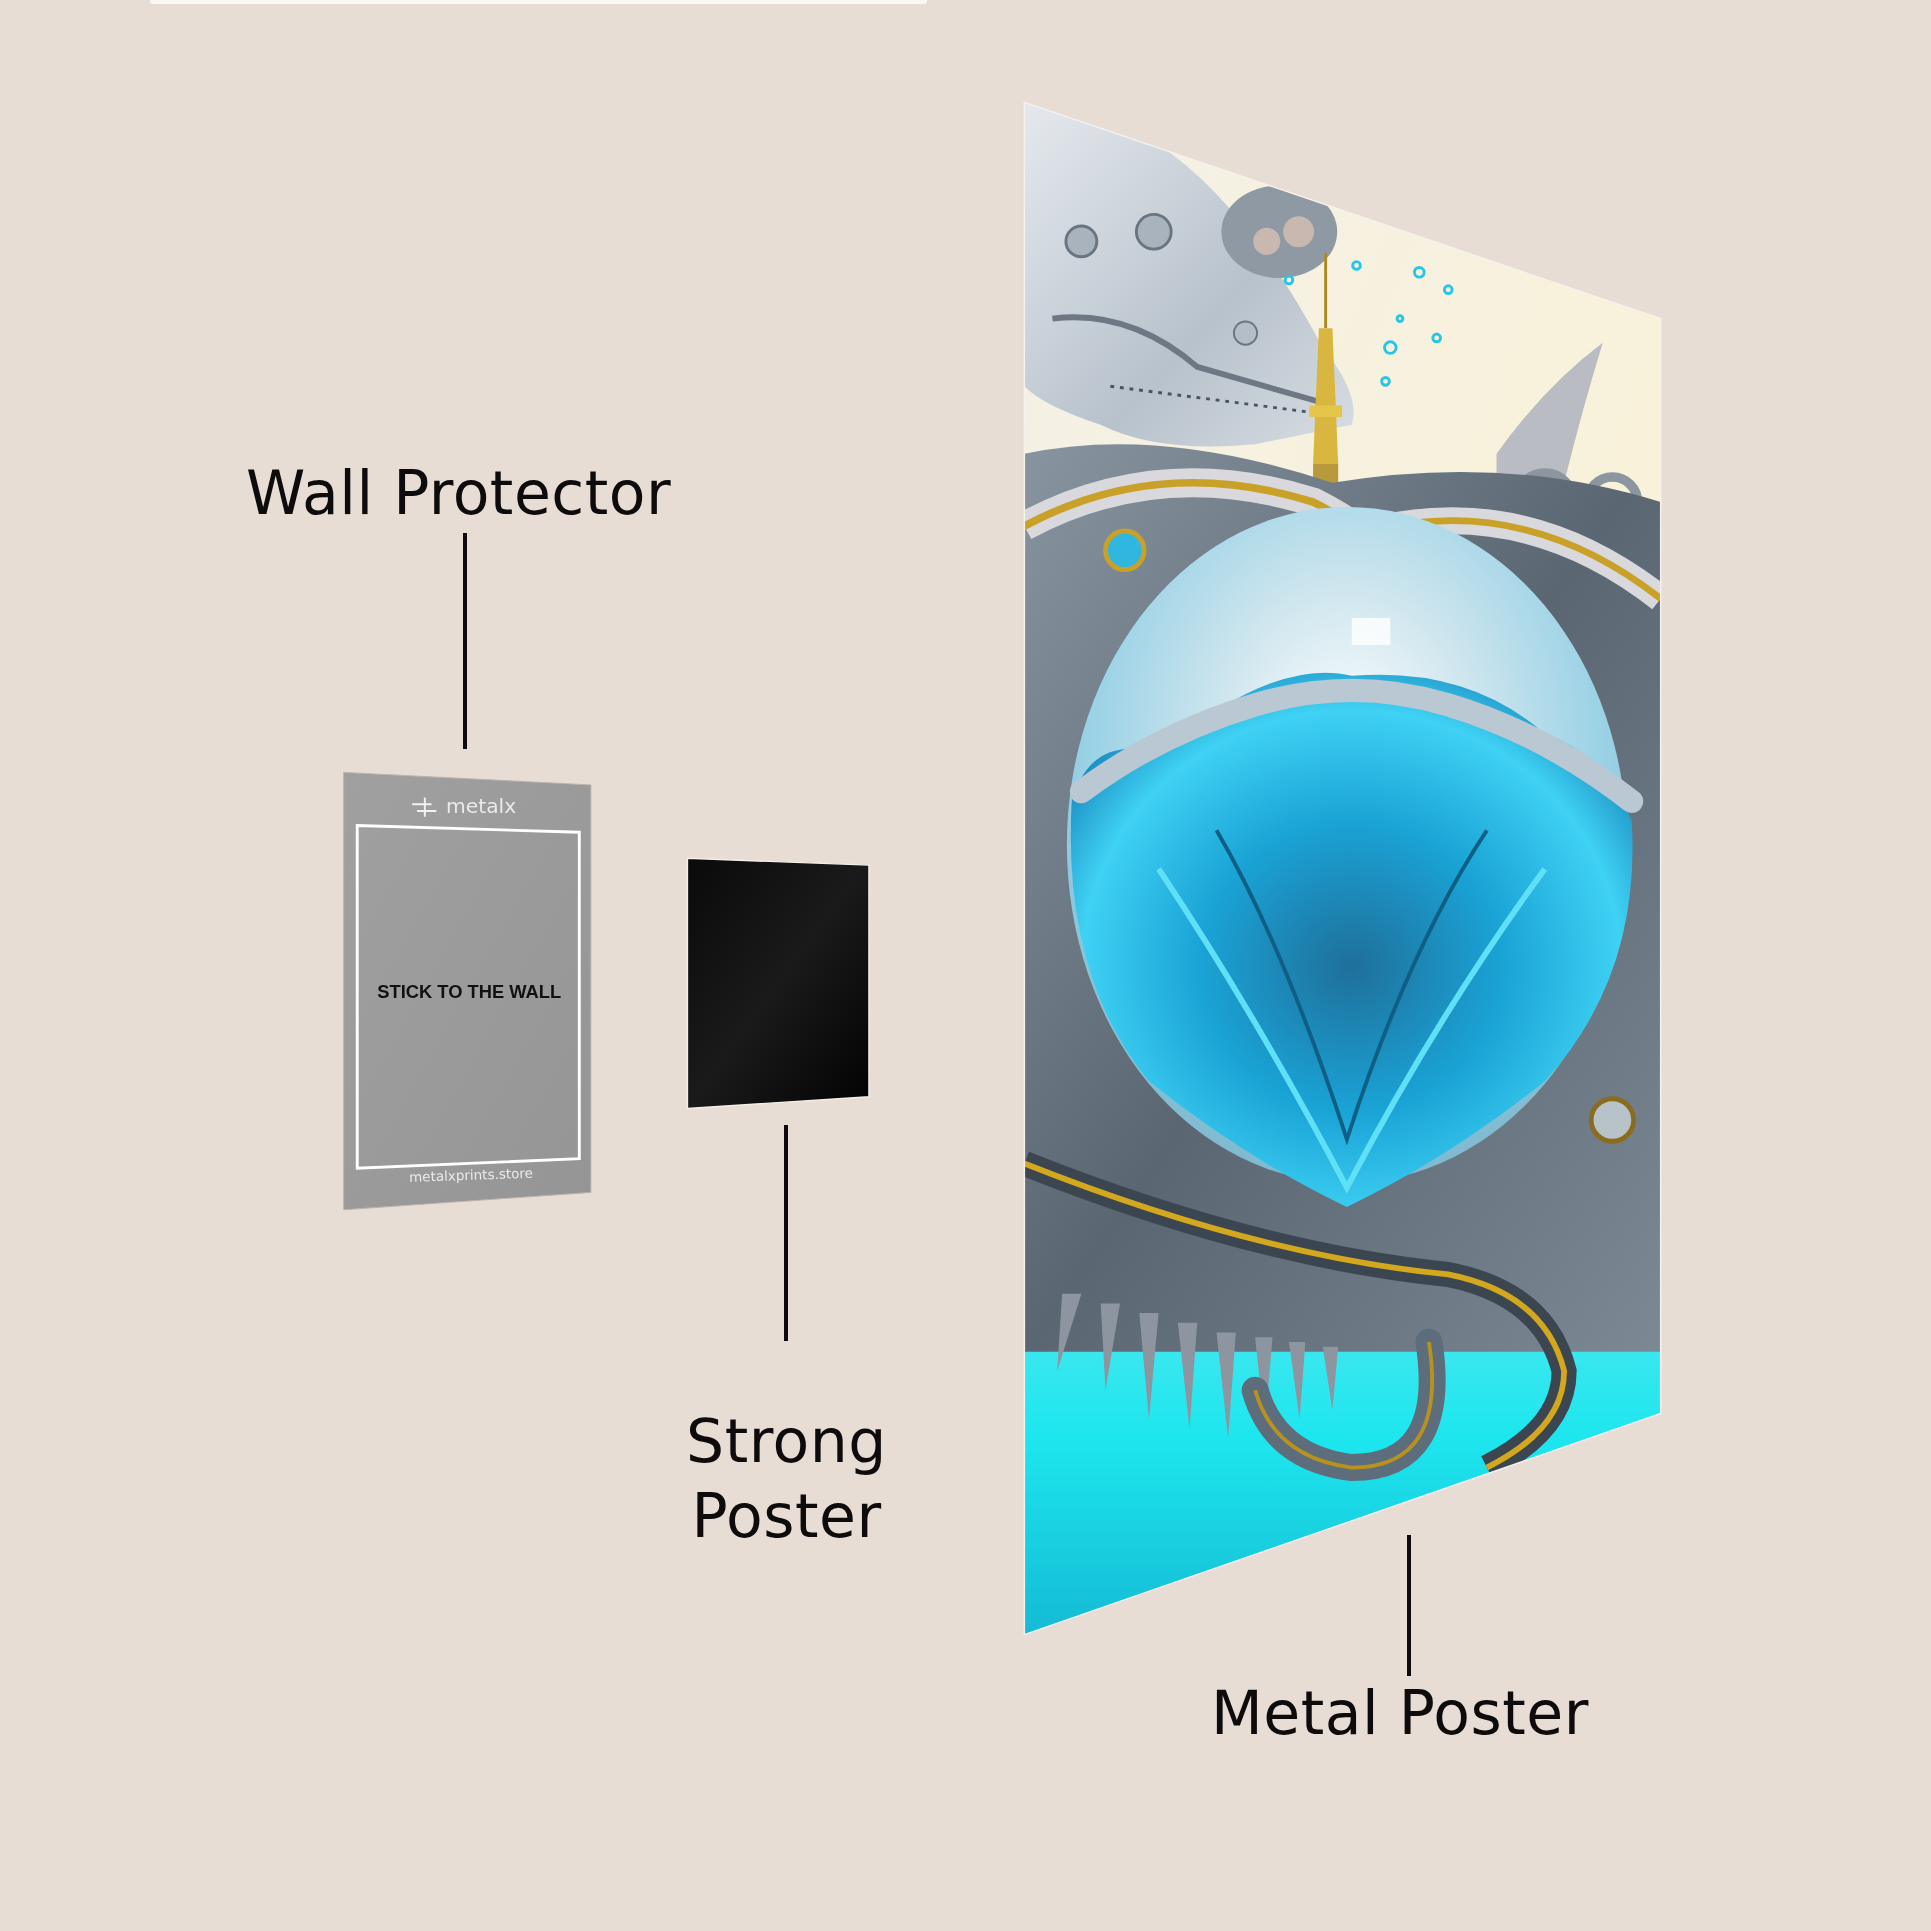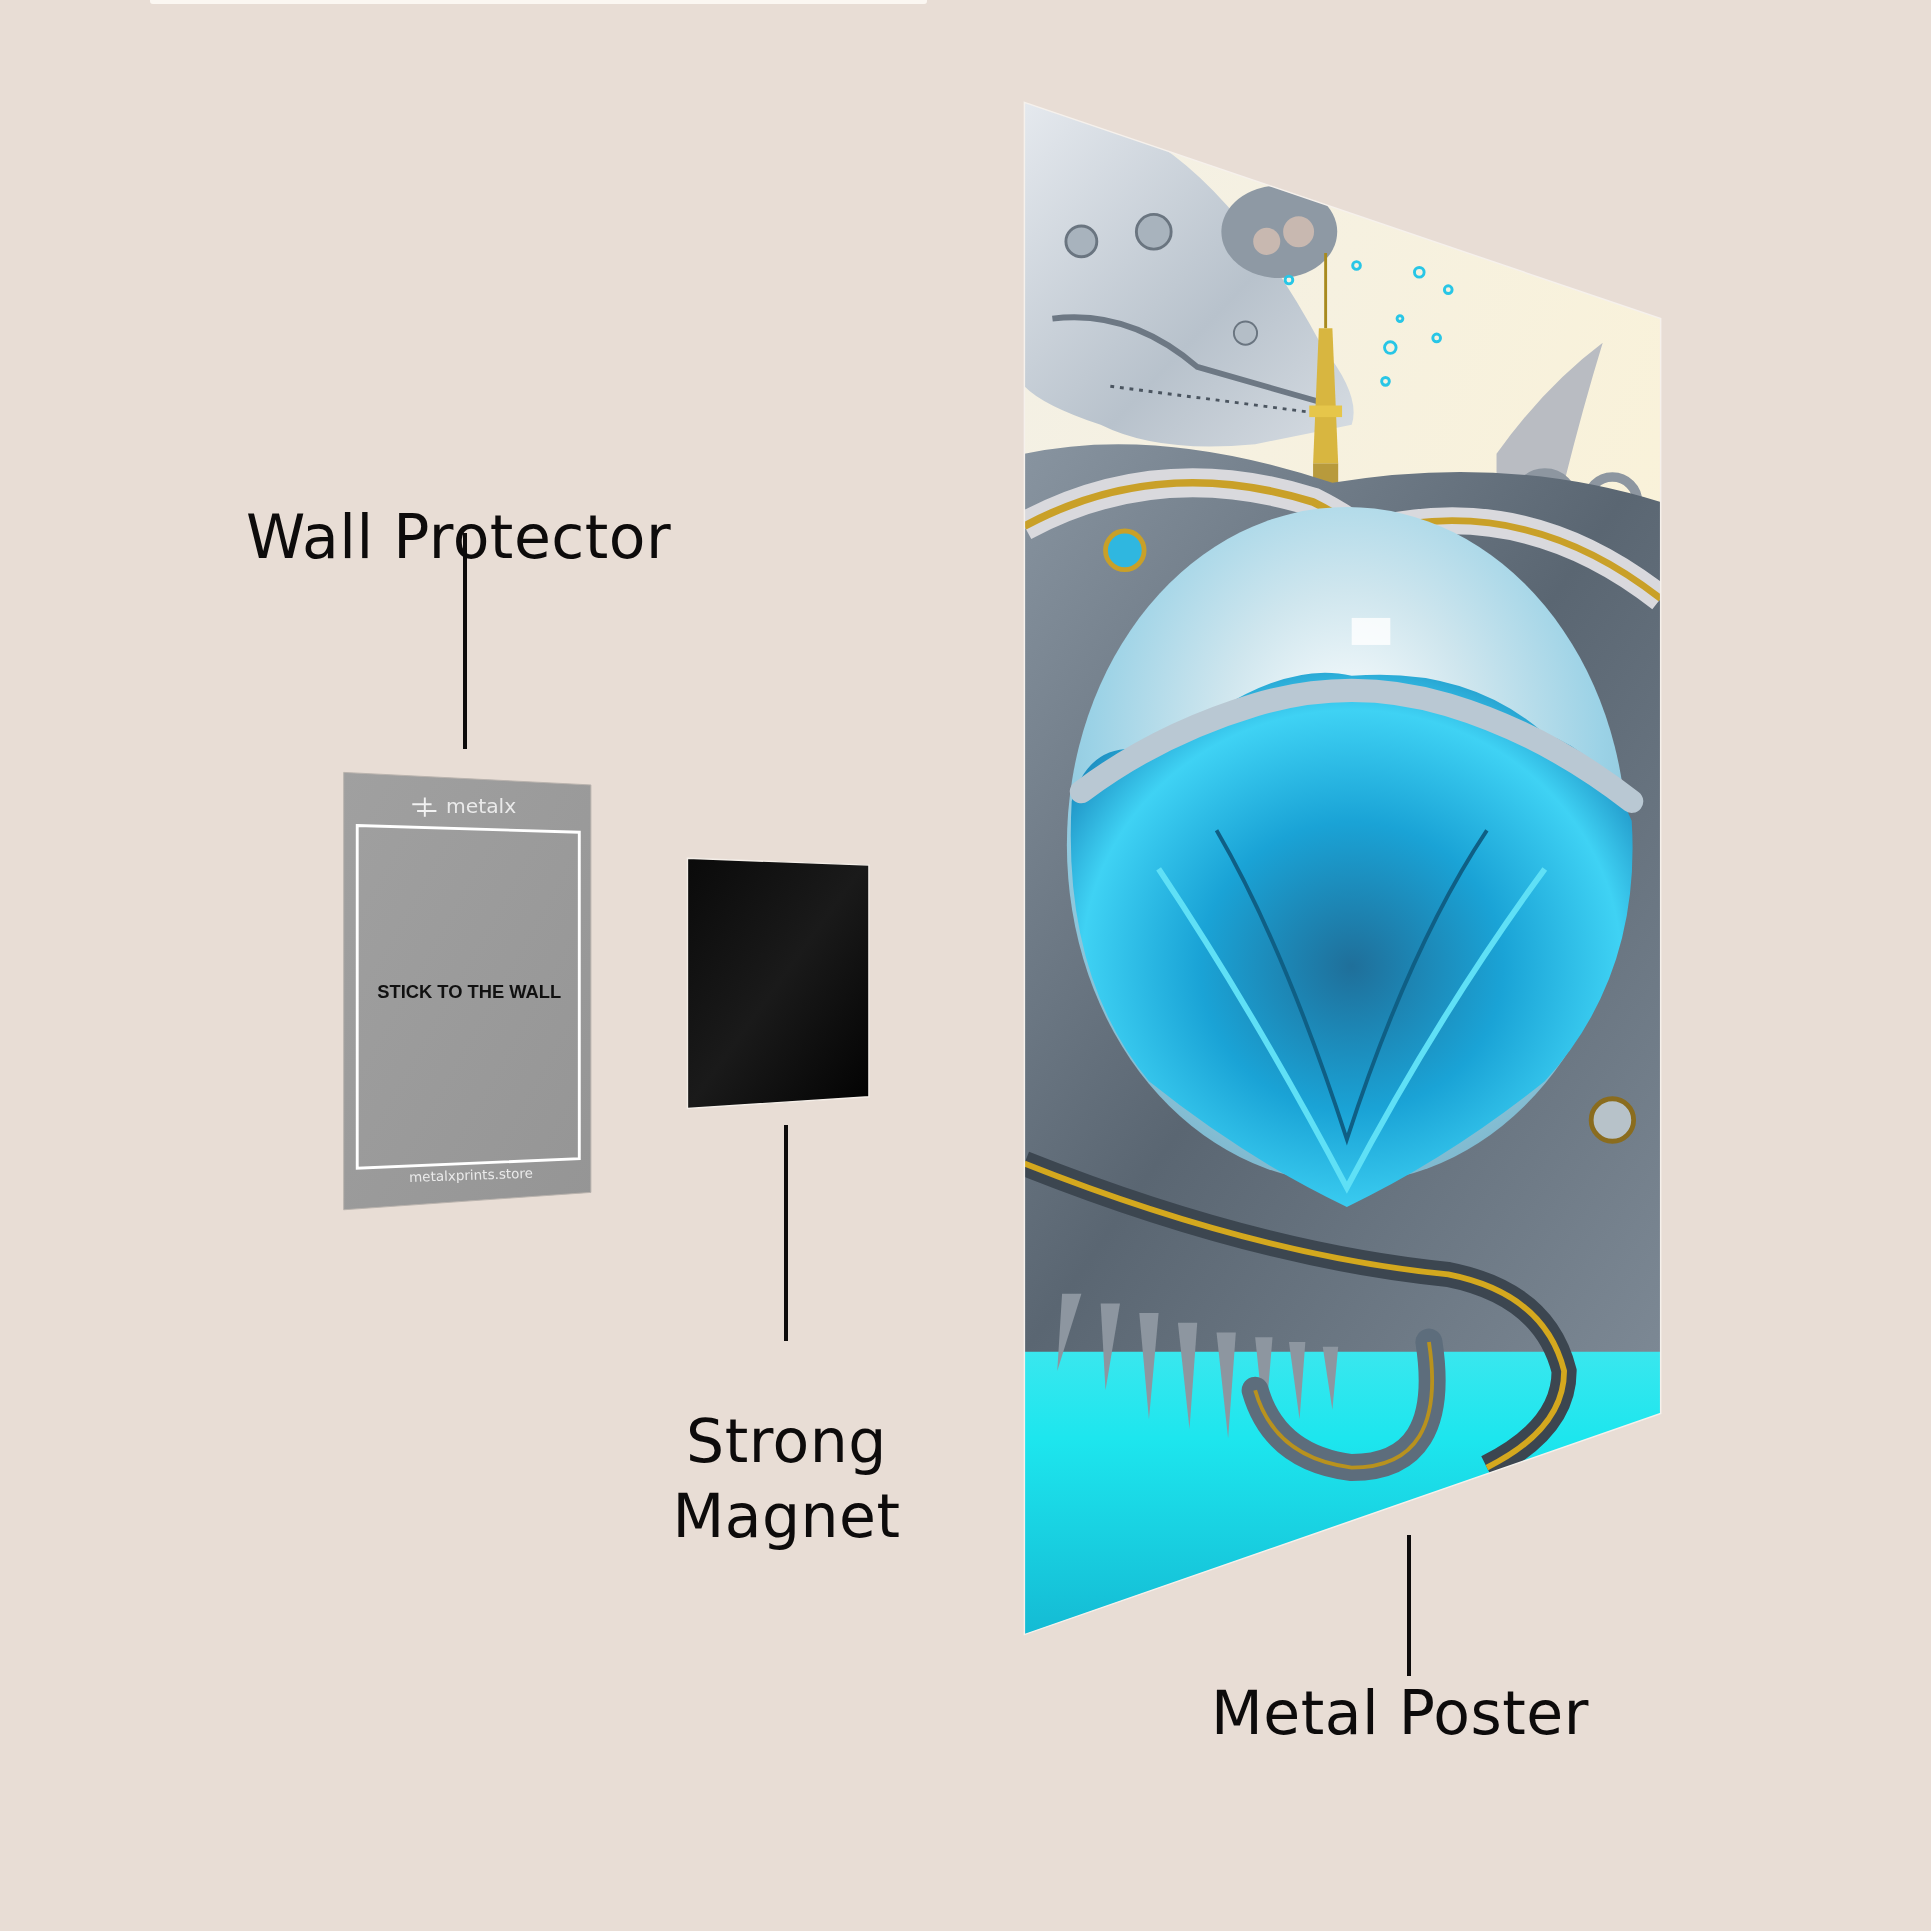--- a/index.html
+++ b/index.html
@@ -10,21 +10,21 @@
   }
   .abs { position: absolute; }
   .top-strip {
     left: 150px; top: 0; width: 777px; height: 3.9px; background: #fbf7f2;
     border-radius: 0 0 2.9px 2.9px;
   }
   .label {
     color: #0d0b0b; font-weight: 400; white-space: nowrap; letter-spacing: 0.5px;
     font-family: "DejaVu Sans", sans-serif;
   }
-  .label-wp { left: 246px; top: 458px; font-size: 60px; line-height: 70px; margin-top: 44px; }
+  .label-wp { left: 246px; top: 458px; font-size: 60px; line-height: 70px; }
   .label-mag { left: 666px; top: 1404px; width: 241px; text-align: center; font-size: 60px; line-height: 75px; }
   .label-mp  { left: 1211px; top: 1678px; font-size: 60px; line-height: 70px; }
   .line { background: #0d0b0b; width: 3.9px; }
   .line-wp  { left: 463px; top: 533px; height: 216px; }
   .line-mag { left: 784px; top: 1125px; height: 216px; }
   .line-mp  { left: 1407px; top: 1535px; height: 141px; }
 
   svg.scene { position: absolute; left: 0; top: 0; }
   .protector-text {
     font-family: "Liberation Sans", sans-serif; font-weight: 700; fill: #111;
@@ -35,21 +35,21 @@
 <body>
 
 <div class="abs top-strip"></div>
 
 <div class="abs label label-wp">Wall Protector</div>
 <div class="abs line line-wp"></div>
 
 <div class="abs line line-mag"></div>
 <div class="abs label label-mag">
   <div>Strong</div>
-  <div>Magnet</div>
+  <div>Poster</div>
 </div>
 
 <div class="abs line line-mp"></div>
 <div class="abs label label-mp">Metal Poster</div>
 
 <svg class="scene" width="1931" height="1931" viewBox="0 0 2000 2000" xmlns="http://www.w3.org/2000/svg">
   <defs>
     <linearGradient id="protGrad" x1="0" y1="0" x2="1" y2="1">
       <stop offset="0" stop-color="#a0a0a0"></stop>
       <stop offset="1" stop-color="#959595"></stop>

